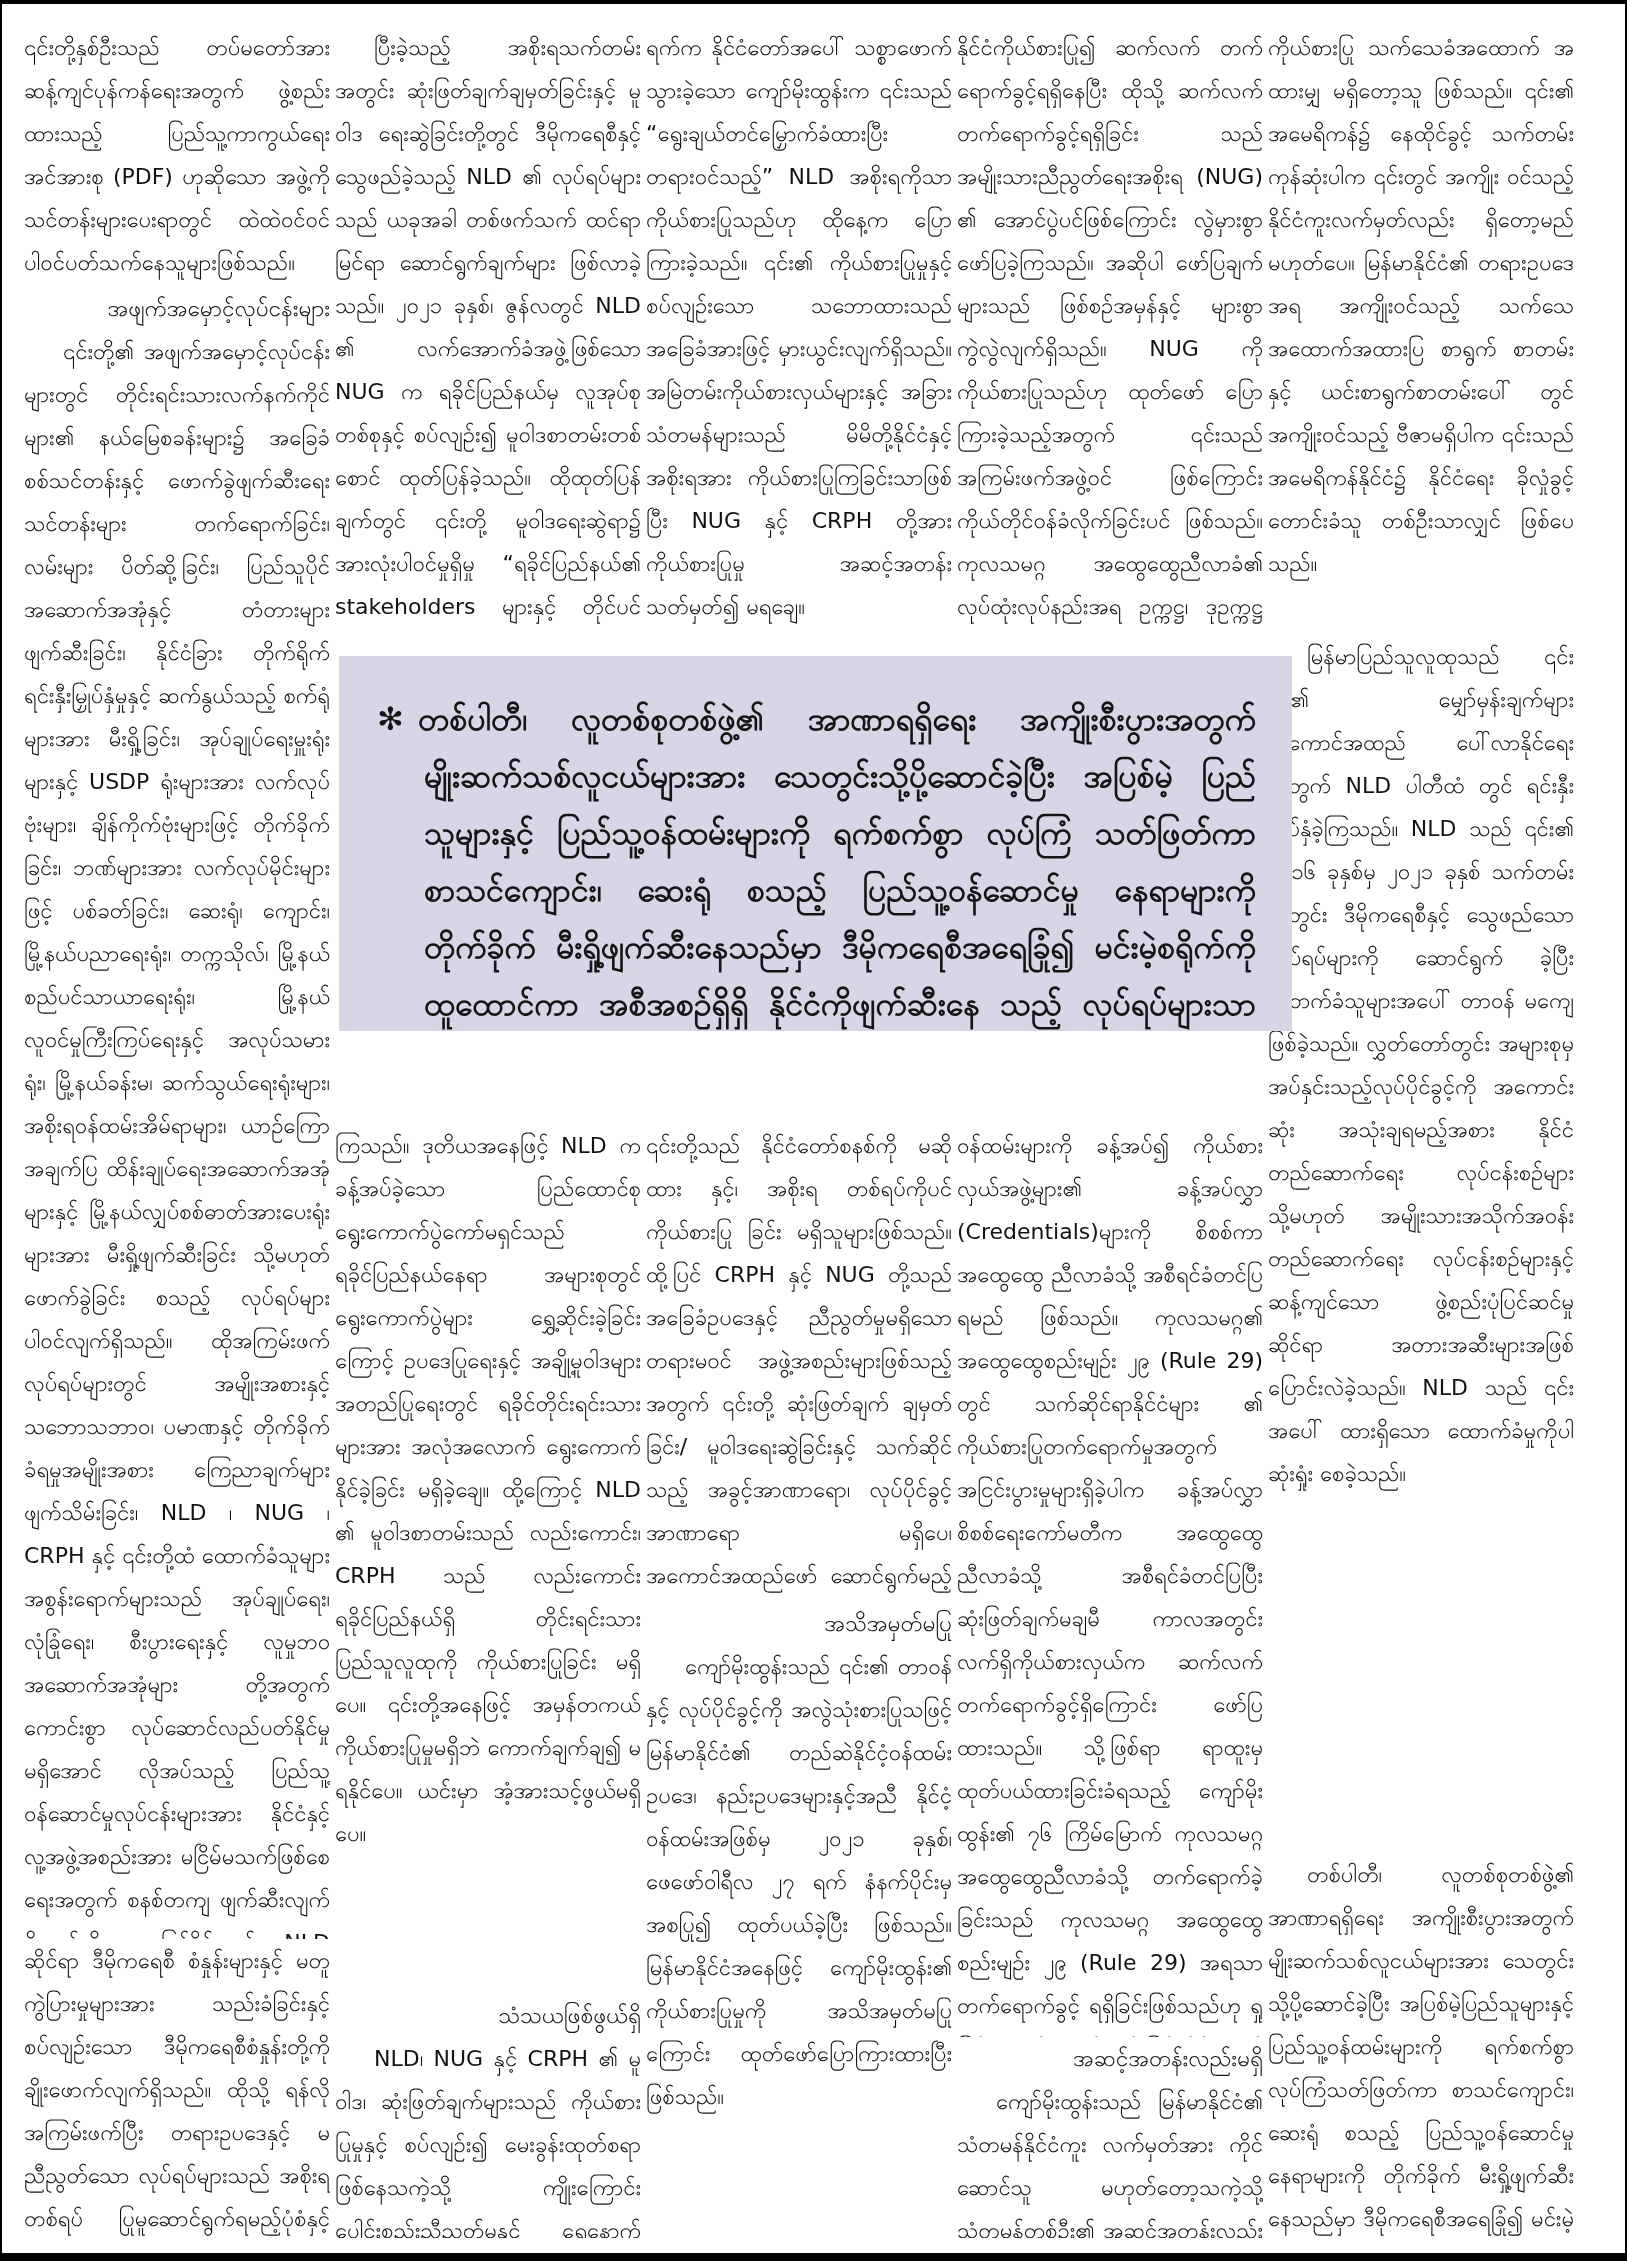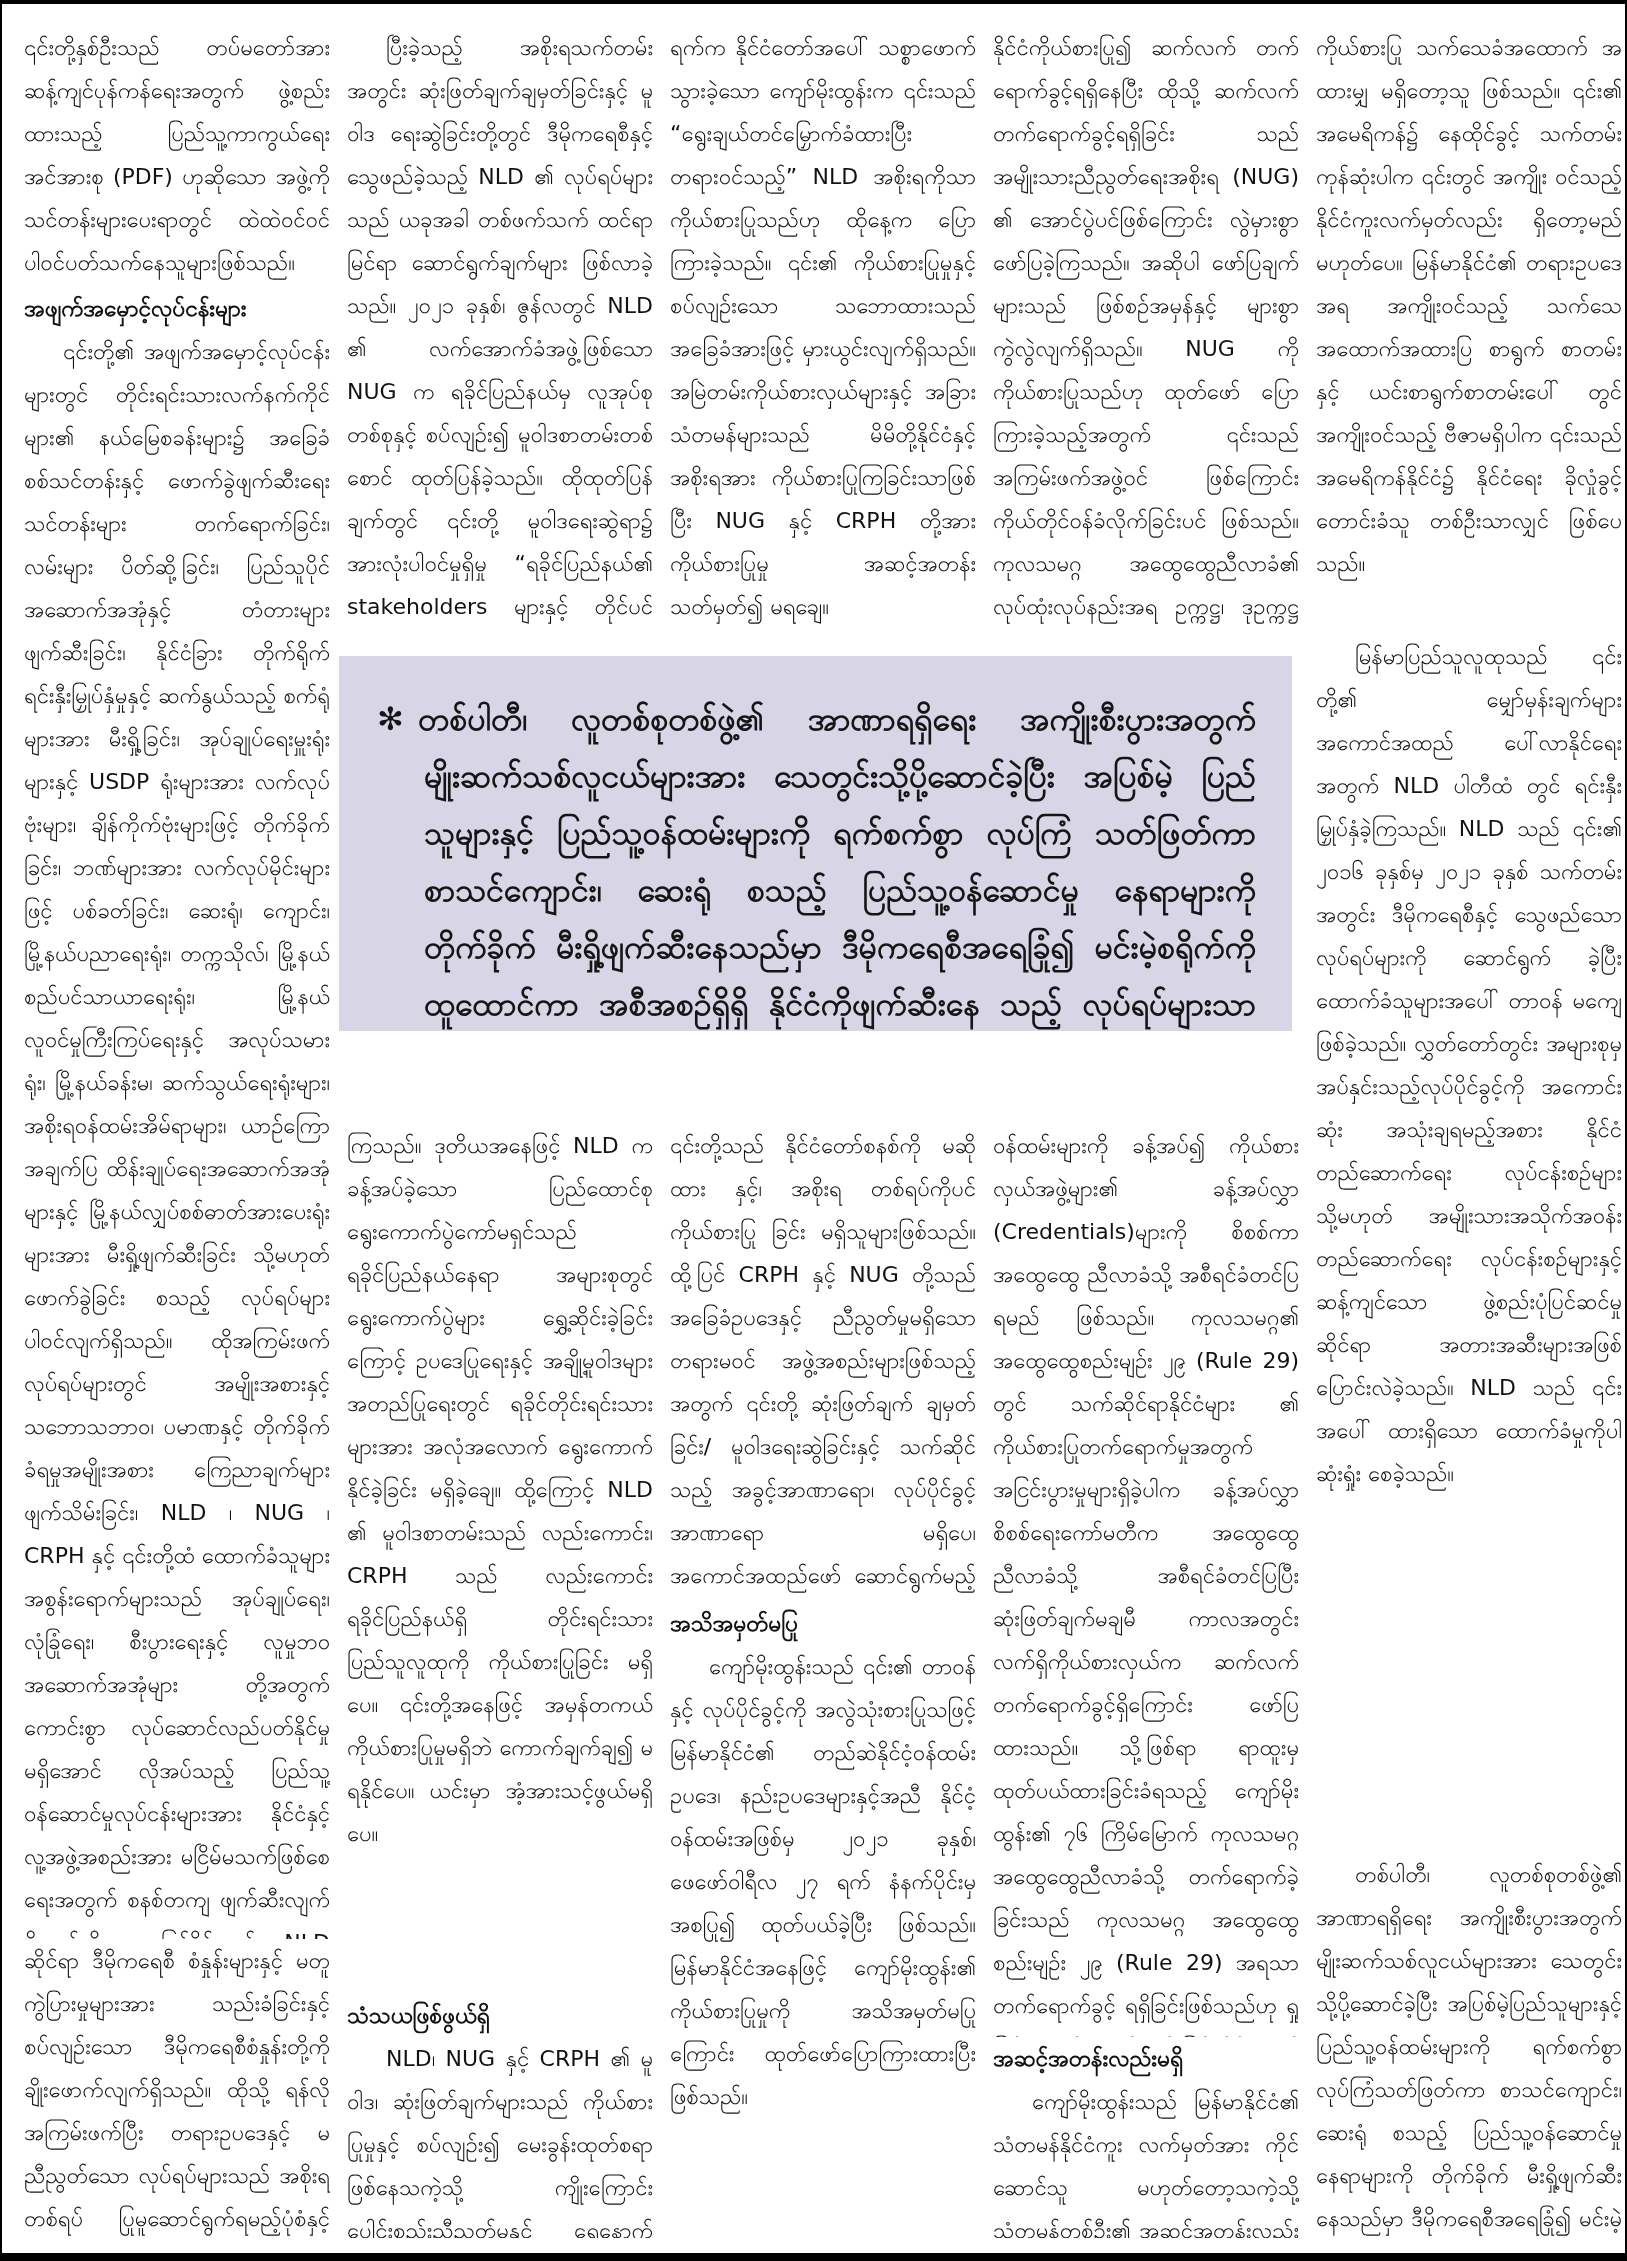--- a/index.html
+++ b/index.html
@@ -13,35 +13,35 @@
     border-top:4.4px solid #000;
     border-bottom:8.8px solid #000;
     overflow:hidden;
     font-family:"DejaVu Sans", sans-serif;
     color:#121212;
   }
   .cols{
     position:absolute;
     left:22px;top:22px;right:22px;bottom:15.4px;
     display:flex;
-    gap:17px;
+    gap:5px;
   }
   .col{
     width:306px;flex:0 0 306px;
     overflow:hidden;
     font-size:22px;
     line-height:43px;
     text-align:justify;
     word-break:normal;
   }
   .para{overflow:hidden;}
   .para.indent{text-indent:39px;}
   .heading{
-    font-weight:bold;
-    text-align:left;
+    font-weight:normal;
+    text-align:right;
     text-indent:0;
     height:43px;
     overflow:hidden;
     font-size:22.6px;
   }
   .seg-top{height:630px;overflow:hidden;}
   .seg-gap{height:468px;}
   .pull-quote{
     position:absolute;
     left:337px;top:652px;

